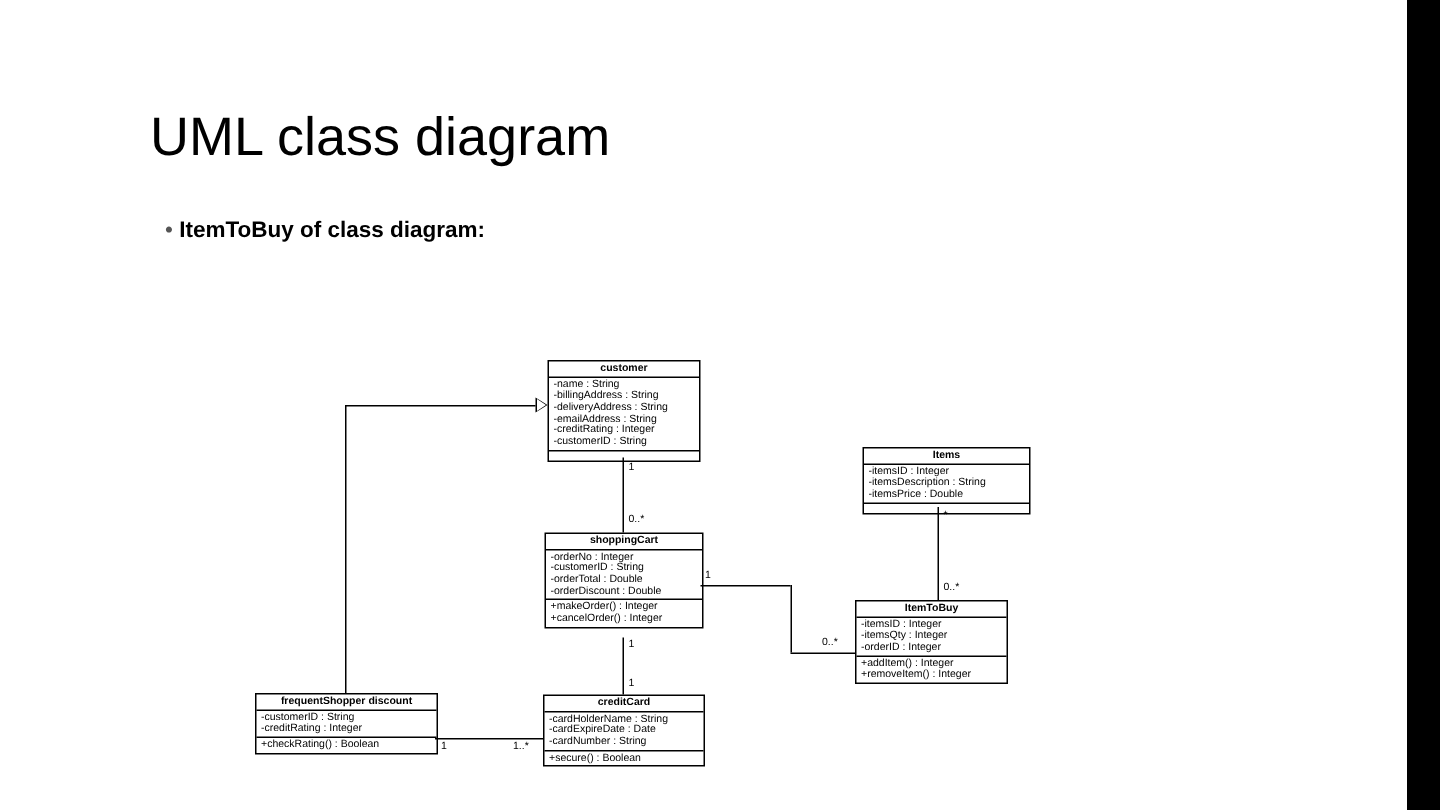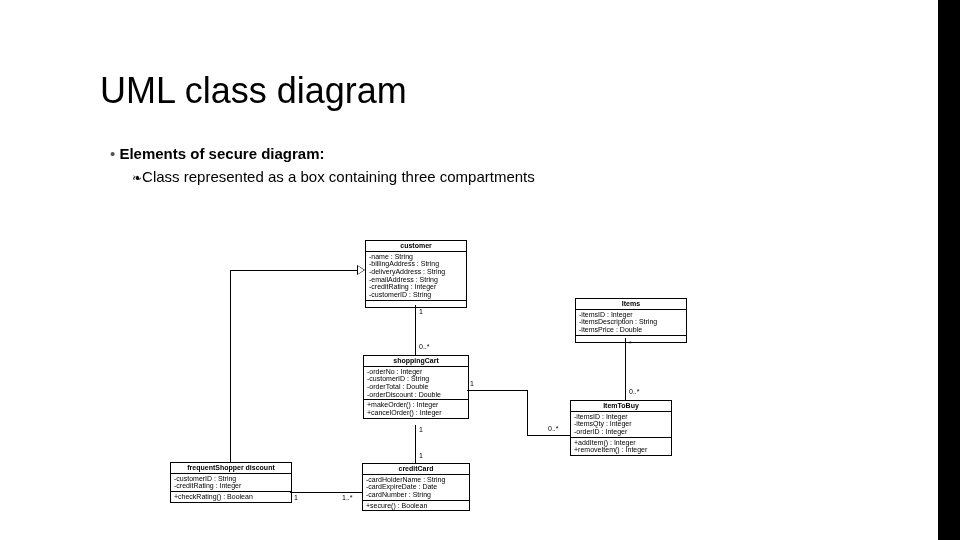--- a/index.html
+++ b/index.html
@@ -26,22 +26,21 @@
   .hollow-tri{position:absolute;width:0;height:0;border-top:5px solid transparent;border-bottom:5px solid transparent;border-left:8px solid #000}
   .hollow-tri::after{content:"";position:absolute;left:-7px;top:-4px;border-top:4px solid transparent;border-bottom:4px solid transparent;border-left:6px solid #fff}
 </style>
 </head>
 <body>
 
 <div class="slide">
   <div class="sidebar"></div>
   <div class="title">UML class diagram</div>
   <div class="bullets">
-    <div class="b1">Elements of secure diagram:</div>
-    <div class="sub">Class represented as a box containing three compartments</div>
+    <div class="b1">ItemToBuy of class diagram:</div>
   </div>
 
   <div class="diagram">
 
     <div class="class-box" style="left:195px;top:0;width:100px">
       <div class="class-name">customer</div>
       <div class="class-sec">
         <div>-name : String</div>
         <div>-billingAddress : String</div>
         <div>-deliveryAddress : String</div>

